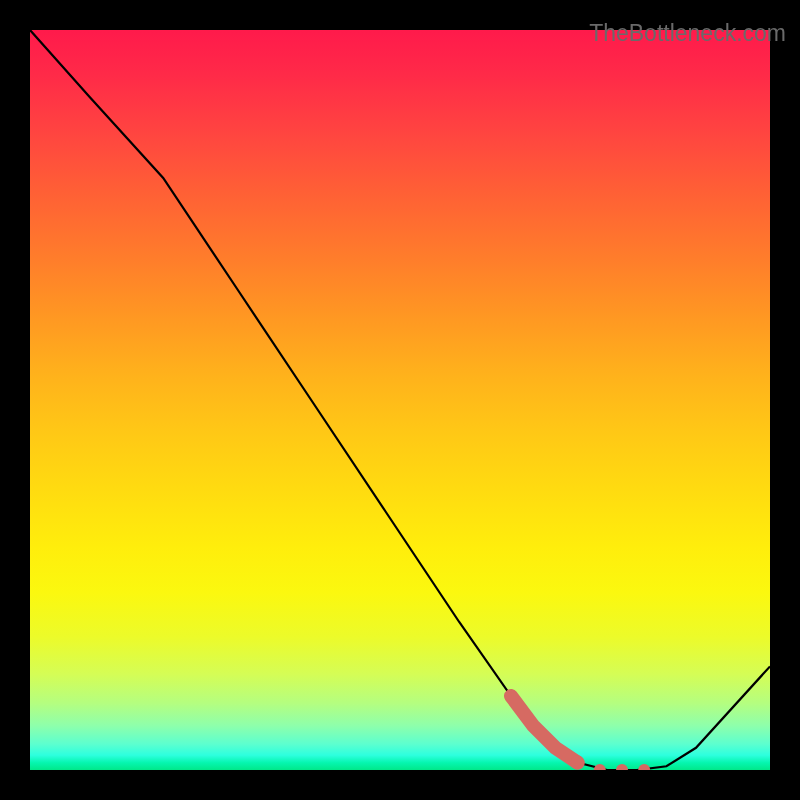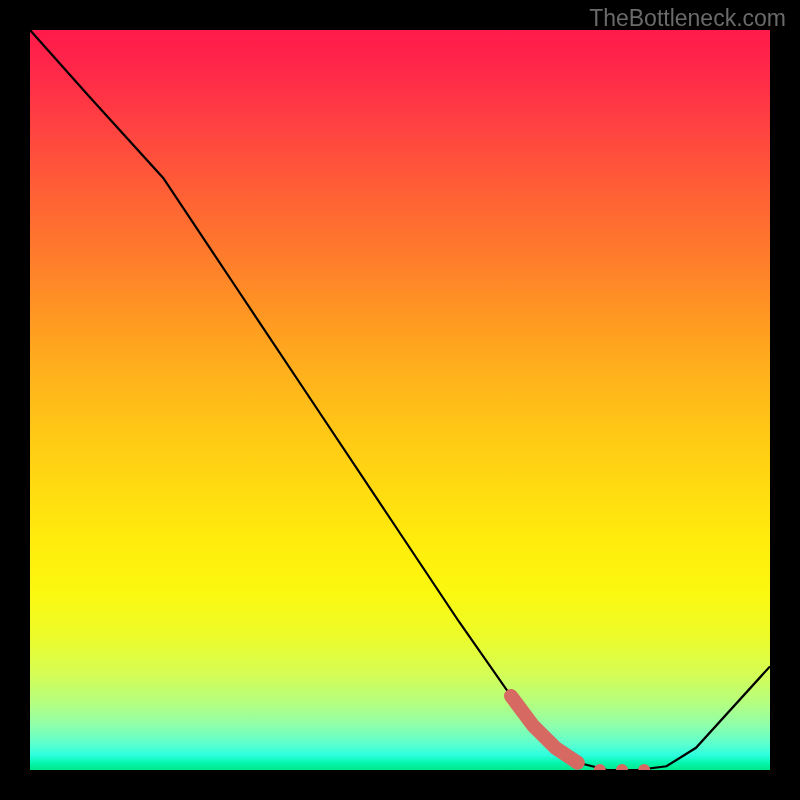--- a/index.html
+++ b/index.html
@@ -6,21 +6,21 @@
   body {
     width: 800px;
     height: 800px;
     background: #000;
     position: relative;
     overflow: hidden;
     font-family: Arial, sans-serif;
   }
   .watermark {
     position: absolute;
-    top: 5px;
+    top: 20px;
     right: 14px;
     color: #6a6a6a;
     font-size: 23px;
     font-weight: 500;
     z-index: 10;
   }
   .plot-area {
     position: absolute;
     left: 30px;
     top: 30px;

